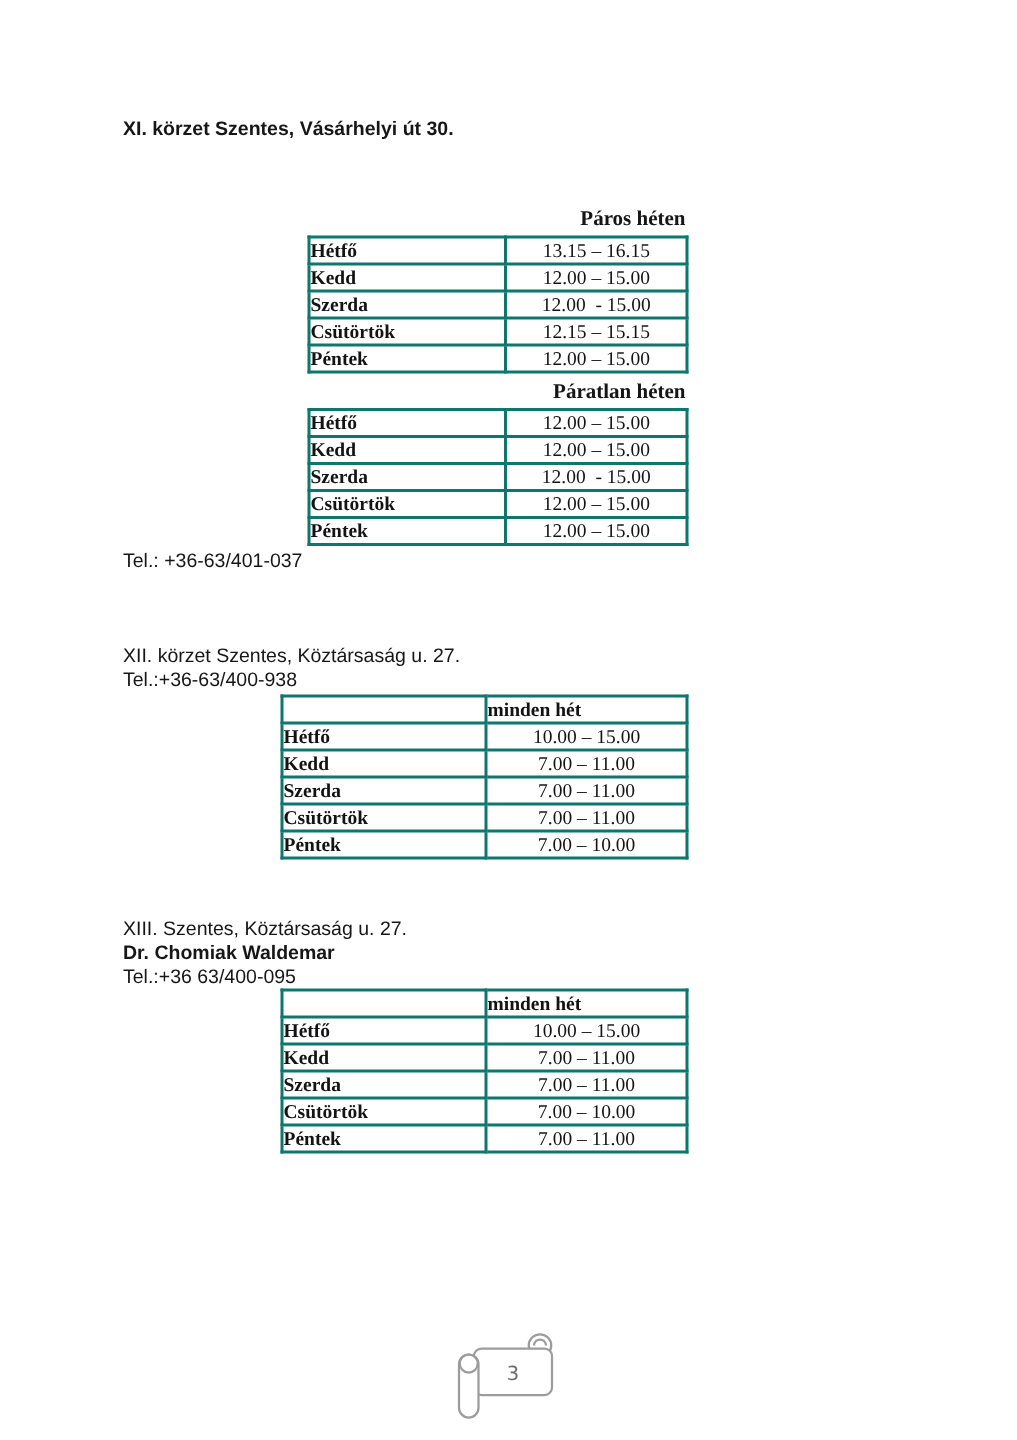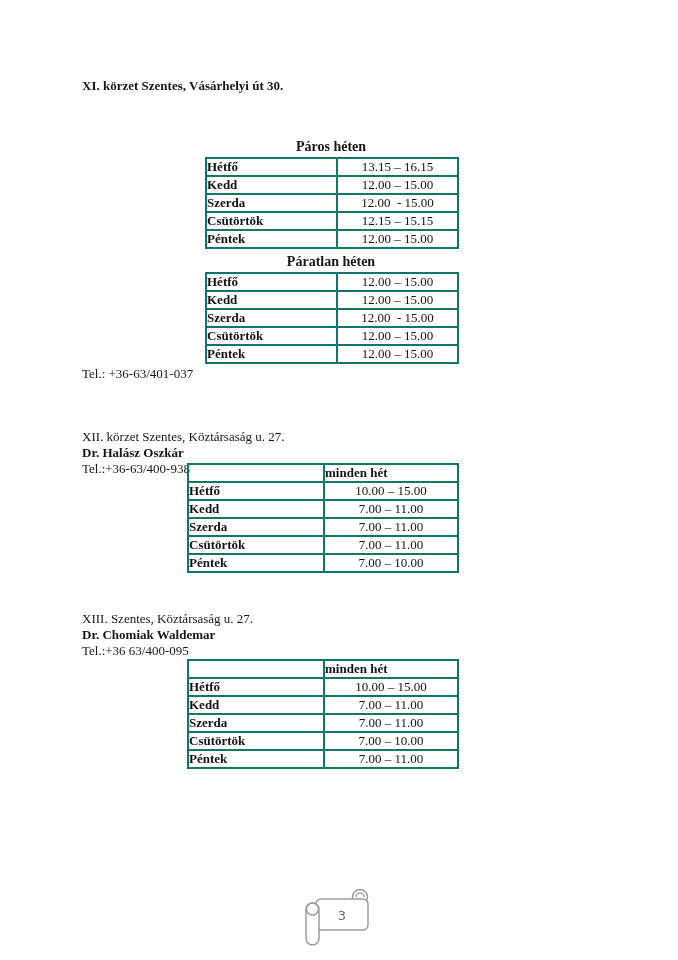--- a/index.html
+++ b/index.html
@@ -1,22 +1,22 @@
 <!DOCTYPE html>
 <html><head>
 <meta charset="utf-8">
 <style>
   html,body{margin:0;padding:0;background:#fff;}
   .page{position:relative;width:678px;height:960px;background:#ffffff;overflow:hidden;
         font-family:"Liberation Sans","DejaVu Sans",sans-serif;color:#161616;}
   .abs{position:absolute;}
-  .txt{font-size:13px;line-height:16px;white-space:nowrap;font-family:Liberation Serif, serif;}
+  .txt{font-size:13px;line-height:16px;white-space:nowrap;}
   .b{font-weight:700;}
   .tbl-title{font-family:"Liberation Serif","DejaVu Serif",serif;font-weight:700;
-             font-size:14px;text-align:center;width:252px;}
+             font-size:14px;text-align:right;width:252px;}
   table.sched{border-collapse:collapse;table-layout:fixed;
               font-family:"Liberation Serif","DejaVu Serif",serif;font-size:13px;color:#131313;}
   table.sched, table.sched td{border:2px solid #0f766e;}
   table.sched td{height:15px;padding:0;white-space:pre;}
   td.day{font-weight:700;padding-left:6px;}
   td.time{text-align:center;}
   td.hdr{font-weight:700;}
   .w1{width:252px;} .w1 col.c1{width:131px;} .w1 col.c2{width:121px;}
   .w2{width:270px;} .w2 col.c1{width:136px;} .w2 col.c2{width:134px;}
   .scroll-num{font-family:"DejaVu Sans",sans-serif;font-size:13px;fill:#6a6a6a;}
@@ -87,21 +87,20 @@
           <td class="day">Péntek</td>
           <td class="time">12.00 – 15.00</td>
         </tr>
   </tbody>
     </table>
 
   <div class="abs txt" style="left:82px;top:366px;">Tel.: +36-63/401-037</div>
 
   <div class="abs txt" style="left:82px;top:417px;margin-top:12px;">
     <div>XII. körzet Szentes, Köztársaság u. 27.</div>
-    <div class="b">Dr. Halász Oszkár</div>
     <div>Tel.:+36-63/400-938</div>
   </div>
 
   <table class="sched w2 abs" style="left:187px;top:463px;">
     <colgroup>
         <col class="c1">
         <col class="c2">
       </colgroup>
     <tbody>
         <tr>

